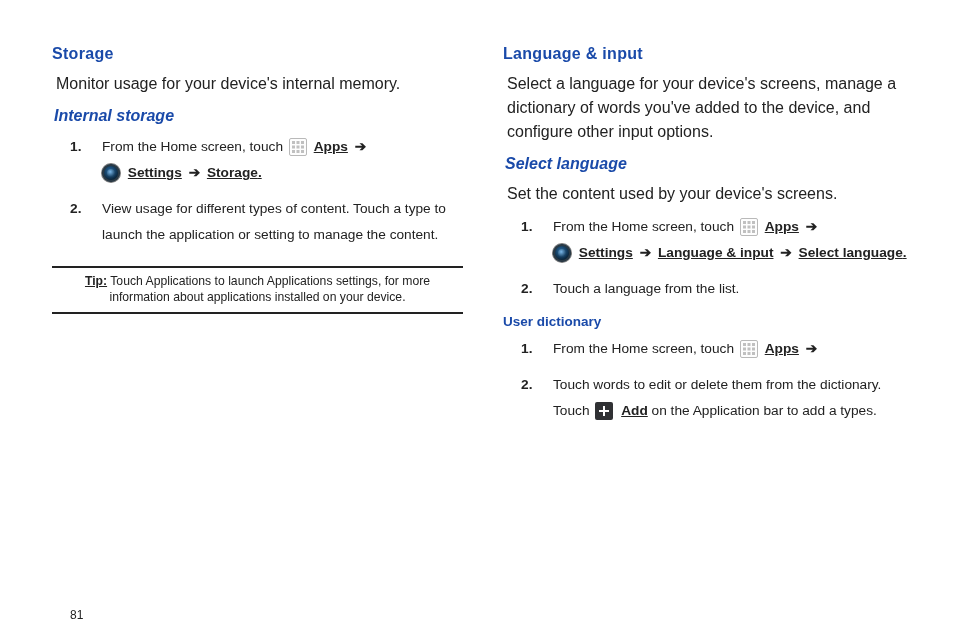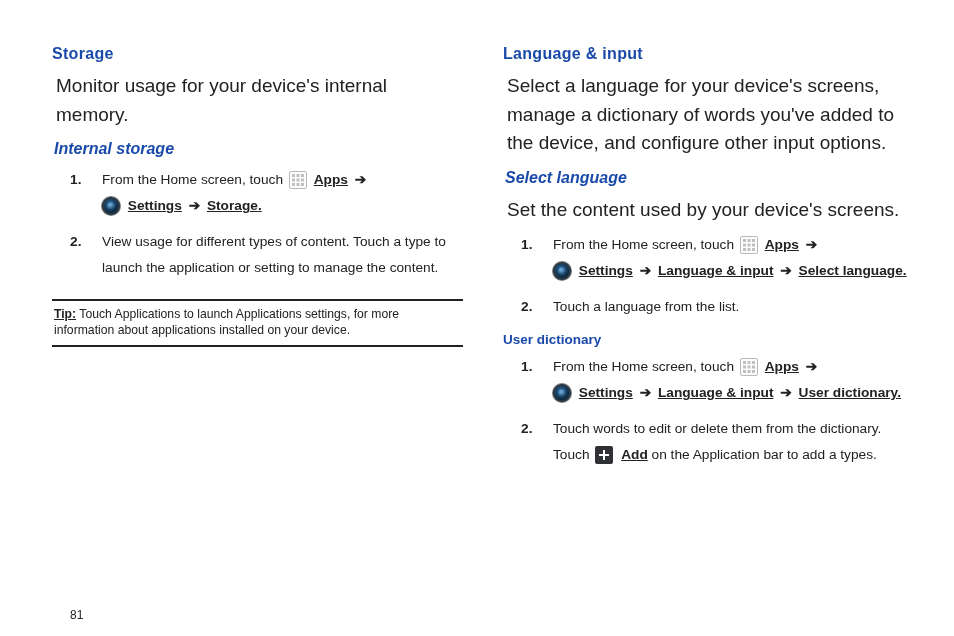--- a/index.html
+++ b/index.html
@@ -29,21 +29,21 @@
   .h-blue {
     color: #1a4aa9;
     font-weight: 700;
     font-size: 16px;
     letter-spacing: 0.3px;
     margin: 0 0 6px 0;
     font-stretch: condensed;
   }
   .desc {
     margin: 0 0 8px 4px;
-    font-size: 19px;
+    font-size: 16px;
     color: #222;
     font-stretch: condensed;
   }
   .h-italic-blue {
     color: #1a4aa9;
     font-style: italic;
     font-weight: 700;
     font-size: 16px;
     margin: 6px 0 6px 2px;
     font-stretch: condensed;
@@ -121,21 +121,21 @@
   .arrow { font-weight: 700; margin: 0 3px; }
   .tip-wrap {
     border-top: 2px solid #222;
     border-bottom: 2px solid #222;
     padding: 6px 2px;
     margin-top: 18px;
   }
   .tip-wrap .tip-text {
     font-size: 12.2px;
     color: #222;
-    text-align: left;
+    text-align: center;
     line-height: 1.3;
     font-stretch: condensed;
   }
   .page-num {
     position: absolute;
     left: 70px;
     bottom: 24px;
     font-size: 12px;
     color: #222;
     font-stretch: condensed;
@@ -248,28 +248,20 @@
                 <rect x="4.5" y="4.5" width="3" height="3"></rect>
                 <rect x="9" y="4.5" width="3" height="3"></rect>
               <rect x="0" y="9" width="3" height="3"></rect>
                 <rect x="4.5" y="9" width="3" height="3"></rect>
                 <rect x="9" y="9" width="3" height="3"></rect>
             </g>
           </svg>
         </span>
         <span class="bold">Apps</span>
         <span class="arrow">➔</span>
-        <span class="step-line2">
-          <span class="icon settings"></span>
-          <span class="bold">Settings</span>
-          <span class="arrow">➔</span>
-          <span class="bold">Language &amp; input</span>
-          <span class="arrow">➔</span>
-          <span class="bold">User dictionary</span><span class="bold">.</span>
-        </span>
       </li>
       <li>
         <span>Touch words to edit or delete them from the dictionary. Touch</span>
         <span class="icon add">
           <svg width="12" height="12" viewBox="0 0 12 12">
               <path d="M5 1h2v4h4v2H7v4H5V7H1V5h4z" fill="#fff"></path>
             </svg>
         </span>
         <span class="bold">Add</span>
         <span>on the Application bar to add a types.</span>

